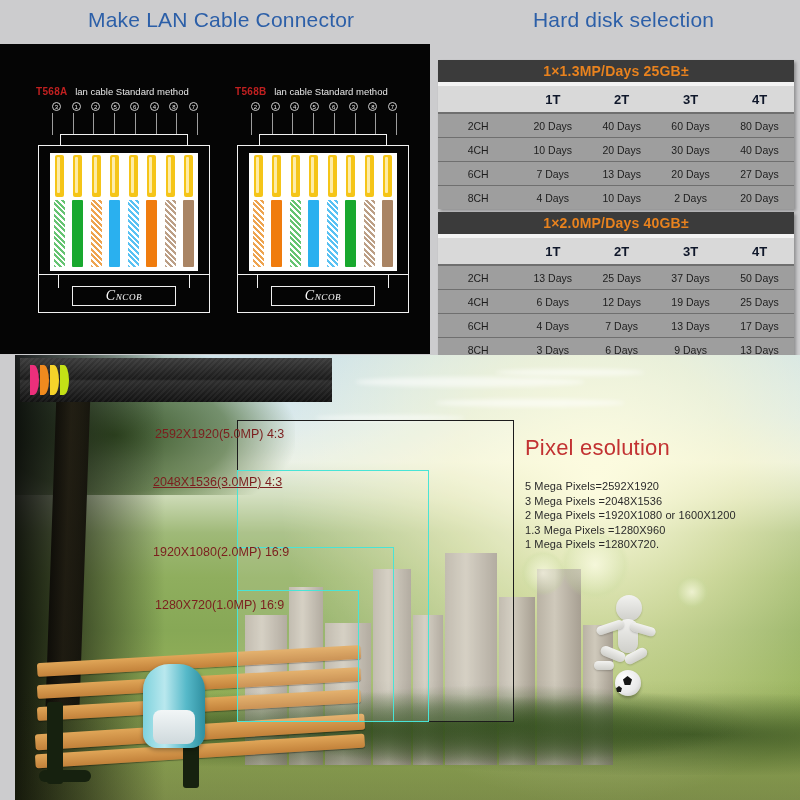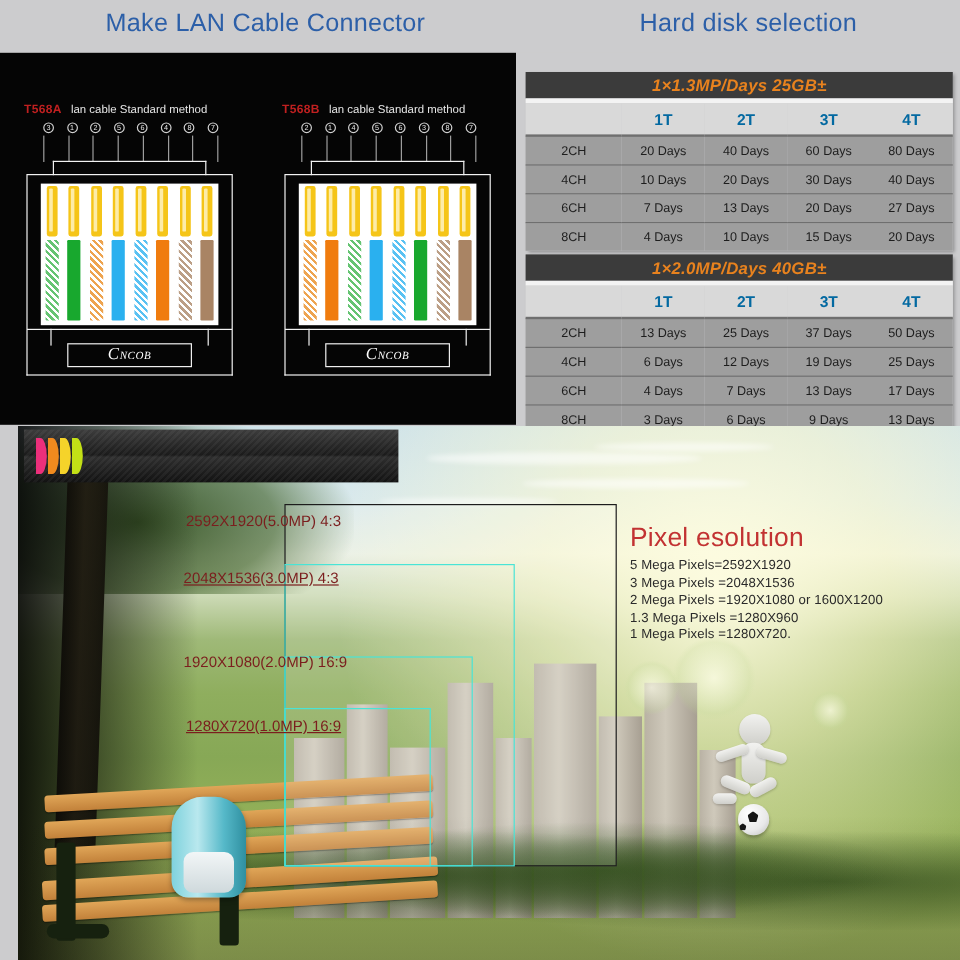--- a/index.html
+++ b/index.html
@@ -20,21 +20,21 @@
   }
   .heading.left{left:72px;margin-left:16px;}
   .heading.right{left:503px;margin-left:30px;}
 
   
   .lan-panel{
     position:absolute;left:0;top:44px;width:430px;height:310px;
     background:#050505;overflow:hidden;
   }
   .lan-col{position:absolute;top:0;width:215px;height:310px;}
-  .lan-col.a{left:0;}
+  .lan-col.a{left:16px;}
   .lan-col.b{left:215px;}
 
   .std-title{position:absolute;top:42px;left:20px;font-size:9.5px;white-space:nowrap;}
   .std-title .code{color:#c02020;font-weight:bold;letter-spacing:.3px;font-size:10px;}
   .std-title .desc{color:#e8e8e8;margin-left:5px;font-size:9.5px;}
 
   .pin-row{position:absolute;top:58px;left:36px;width:146px;display:flex;justify-content:space-between;}
   .pin{
     width:9px;height:9px;border-radius:50%;border:1px solid #cfcfcf;
     color:#e6e6e6;font-size:6px;line-height:9px;text-align:center;
@@ -91,26 +91,26 @@
   }
   .logo-text span{font-size:14px;}
 
   
   .tables{position:absolute;left:430px;top:44px;width:370px;height:310px;background:#ccccce;}
   .tbl-wrap{position:absolute;left:8px;width:356px;box-shadow:2px 2px 3px rgba(0,0,0,.30);}
   .tbl-wrap.t1{top:16px;}
   .tbl-wrap.t2{top:168px;}
   .tbl-title{
     height:22px;line-height:22px;text-align:center;
-    background:#3b3b3b;color:#e8821e;font-size:14px;font-weight:bold;letter-spacing:.2px;font-style:italic;
+    background:#3b3b3b;color:#e8821e;font-size:14px;font-weight:bold;letter-spacing:.2px;
   }
   .tbl-spacer{height:4px;background:#f3f3f3;}
   table.grid{border-collapse:collapse;width:100%;table-layout:fixed;}
   table.grid th{
-    background:#d9d9d9;color:#0369a1;font-size:13px;font-weight:bold;
+    background:#d9d9d9;color:#0f172a;font-size:13px;font-weight:bold;
     height:24px;border-bottom:2px solid #6f6f6f;
   }
   table.grid td{
     background:#9e9e9e;color:#1d1d1d;font-size:10.5px;text-align:center;
     height:21px;border-bottom:1px solid #6f6f6f;
   }
   table.grid tr:last-child td{border-bottom:none;text-align:center;}
   table.grid td.ch{font-size:10.5px;color:#1d1d1d;}
 
   
@@ -203,21 +203,21 @@
     border:1.3px solid #1c1c1c;background:rgba(255,255,255,.14);
   }
   .frame{position:absolute;border:1.3px solid #49e4d6;}
   .res-label{
     position:absolute;color:#7b1e1e;font-size:12.5px;white-space:nowrap;
     font-family:"Liberation Sans", sans-serif;
   }
 
   
   .pixres{position:absolute;left:510px;top:80px;width:265px;}
-  .pixres-title{color:#c23232;font-size:22px;font-weight:400;letter-spacing:.2px;margin-bottom:3px;}
+  .pixres-title{color:#c23232;font-size:22px;font-weight:400;letter-spacing:.2px;margin-bottom:18px;}
   .pixres-line{color:#2a2a2a;font-size:11px;line-height:14.5px;letter-spacing:.1px;}
 </style>
 </head>
 <body>
 
 <div class="page">
 
   <div class="headings">
     <div class="heading left">Make LAN Cable Connector</div>
     <div class="heading right">Hard disk selection</div>
@@ -400,21 +400,21 @@
               <td class="ch">6CH</td>
               <td class="">7 Days</td>
               <td class="">13 Days</td>
               <td class="">20 Days</td>
               <td class="">27 Days</td>
             </tr>
             <tr>
               <td class="ch">8CH</td>
               <td class="">4 Days</td>
               <td class="">10 Days</td>
-              <td class="">15 Days</td>
+              <td class="">2 Days</td>
               <td class="">20 Days</td>
             </tr>
           </tbody>
       </table>
     </div>
 
     <div class="tbl-wrap t2">
       <div class="tbl-title">1×2.0MP/Days 40GB±</div>
       <div class="tbl-spacer"></div>
       <table class="grid">
@@ -515,21 +515,21 @@
     <div class="ball"></div>
 
     <div class="frame-main"></div>
     <div class="frame" style="left:222px;top:115px;width:190px;height:250px;"></div>
     <div class="frame" style="left:222px;top:192px;width:155px;height:173px;"></div>
     <div class="frame" style="left:222px;top:235px;width:120px;height:130px;"></div>
 
     <div class="res-label" style="left:140px;top:72px;">2592X1920(5.0MP)  4:3</div>
     <div class="res-label" style="left:138px;top:120px;text-decoration:underline;">2048X1536(3.0MP)  4:3</div>
     <div class="res-label" style="left:138px;top:190px;">1920X1080(2.0MP)  16:9</div>
-    <div class="res-label" style="left:140px;top:243px;text-decoration:underline;">1280X720(1.0MP)  16:9</div>
+    <div class="res-label" style="left:140px;top:243px;">1280X720(1.0MP)  16:9</div>
 
     <div class="banner">
       <div class="chevrons" id="chevs">
           <div class="chev" style="background: rgb(236, 47, 123);"></div>
           <div class="chev" style="background: rgb(240, 138, 30);"></div>
           <div class="chev" style="background: rgb(245, 211, 42);"></div>
           <div class="chev" style="background: rgb(195, 224, 22);"></div>
         </div>
     </div>
 

